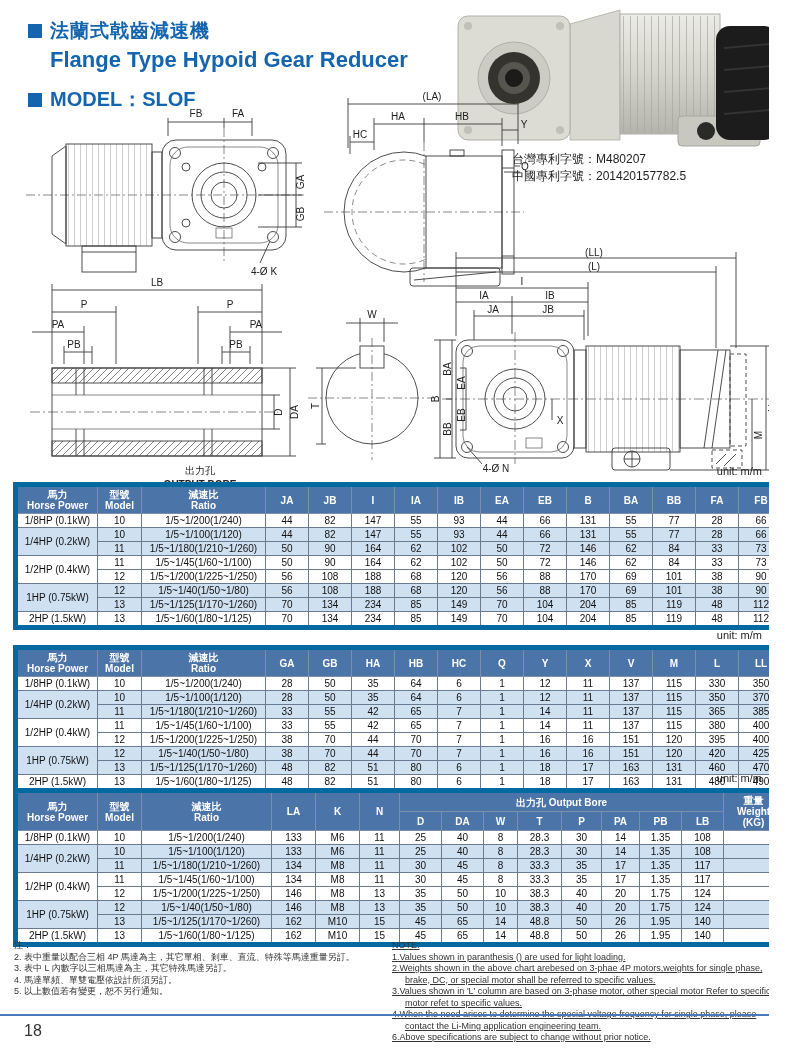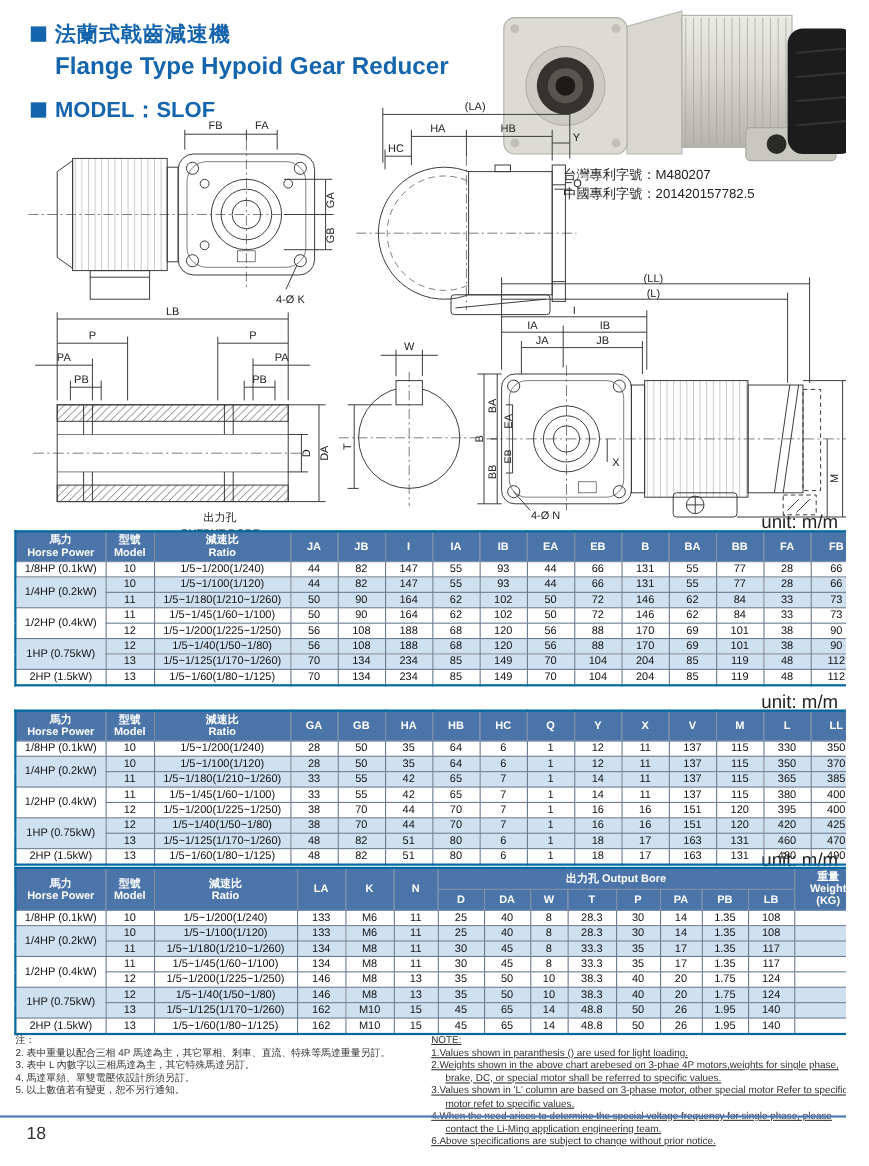--- a/index.html
+++ b/index.html
@@ -8,24 +8,24 @@
   
   .title-block{position:absolute;left:28px;top:18px;}
   .trow{display:flex;align-items:center;}
   .sq{display:inline-block;width:14px;height:14px;background:#1565ae;margin-right:8px;flex:0 0 auto;}
   .t-zh{font-size:19px;font-weight:bold;color:#1565ae;letter-spacing:1px;}
   .t-en{font-size:22px;font-weight:bold;color:#1565ae;margin:3px 12px 0 22px;}
   .t-model{font-size:20px;font-weight:bold;color:#1565ae;margin-top:13px;}
   
   .patent{position:absolute;left:512px;top:151px;font-size:12px;color:#222;line-height:17px;}
   
-  .unit{position:absolute;right:7px;font-size:17px;color:#222;}
+  .unit{position:absolute;right:7px;font-size:11px;color:#222;}
   
   table.dtable{position:absolute;left:13px;width:770px;border-collapse:collapse;table-layout:fixed;
-       border:2px solid #0369a1;}
+       border:5px solid #0369a1;}
   table.dtable th{background:#4b74a9;color:#fff;font-size:10px;font-weight:bold;
        border:1px solid #7d8fa8;white-space:pre-line;line-height:11px;padding:2px 0;}
   table.dtable td{font-size:10px;text-align:center;border:1px solid #6a7b91;height:13px;
        padding:0 1px;line-height:12px;color:#111;white-space:nowrap;overflow:hidden;}
   table.dtable tr.shade td{background:#cfe0f1;}
   
   .notes-zh{position:absolute;left:14px;top:940px;width:372px;font-size:9px;color:#333;line-height:11.5px;}
   .notes-en{position:absolute;left:392px;top:940px;width:392px;font-size:9px;color:#333;line-height:11.5px;text-decoration:underline;}
   .note-title{margin-bottom:0;}
   .note-item{padding-left:13px;text-indent:-13px;}

